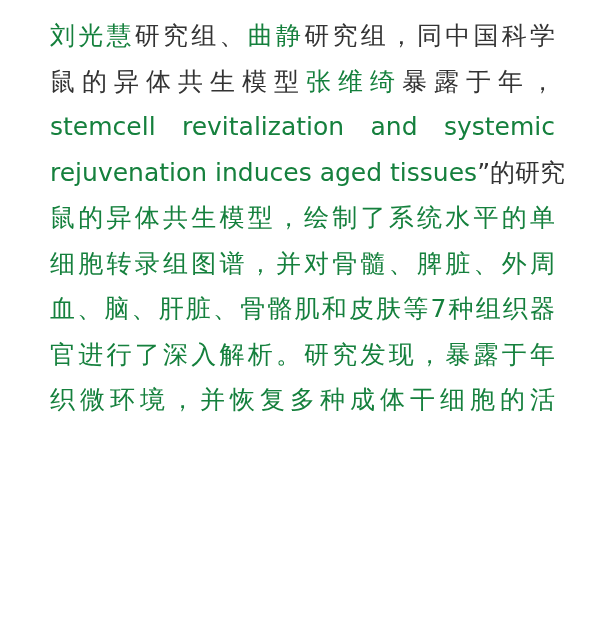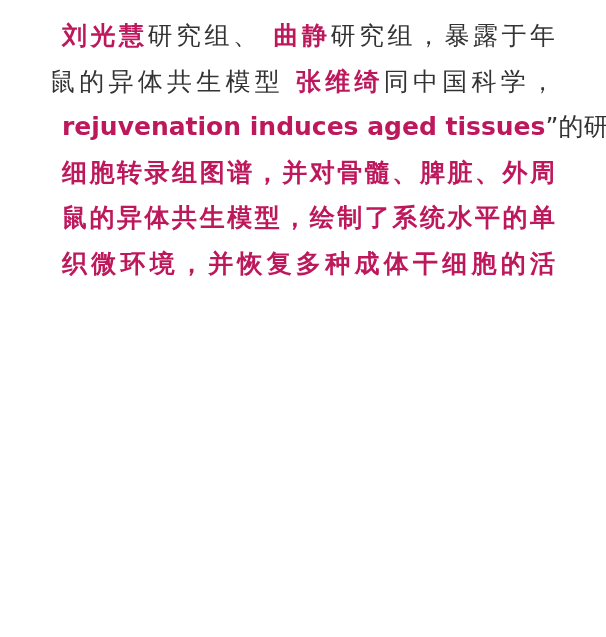--- a/index.html
+++ b/index.html
@@ -5,25 +5,28 @@
   html, body { margin: 0; padding: 0; background: #ffffff; }
   body { width: 606px; height: 637px; overflow: hidden; }
   .article {
     position: absolute; left: 50px; top: 13px; width: 505px;
     font-family: "DejaVu Sans", "Liberation Sans", sans-serif;
     font-size: 25px; line-height: 45.5px; color: #333333;
     text-align: justify; text-align-last: justify;
     letter-spacing: 0px;
   }
   .line { display: block; white-space: nowrap; height: 45.5px; text-align: justify; text-align-last: justify; }
-  b { font-weight: bold; color: #be185d; margin-left: 12px; }
+  b { font-weight: normal; color: #15803d; }
 </style>
 </head>
 <body>
 
 <div class="article" id="article">
-    <div class="line"><b>刘光慧</b><span>研究组、</span><b>曲静</b><span>研究组，暴露于年</span></div>
-    <div class="line"><span>鼠的异体共生模型</span><b>张维绮</b><span>同中国科学，</span></div>
+    <div class="line"><b>刘光慧</b><span>研究组、</span><b>曲静</b><span>研究组，同中国科学</span></div>
+    <div class="line"><span>鼠的异体共生模型</span><b>张维绮</b><span>暴露于年，</span></div>
+    <div class="line"><b>stemcell revitalization and systemic</b></div>
     <div class="line"><b>rejuvenation induces aged tissues</b><span>”的研究</span></div>
+    <div class="line"><b>鼠的异体共生模型，绘制了系统水平的单</b></div>
     <div class="line"><b>细胞转录组图谱，并对骨髓、脾脏、外周</b></div>
-    <div class="line"><b>鼠的异体共生模型，绘制了系统水平的单</b></div>
+    <div class="line"><b>血、脑、肝脏、骨骼肌和皮肤等7种组织器</b></div>
+    <div class="line"><b>官进行了深入解析。研究发现，暴露于年</b></div>
     <div class="line"><b>织微环境，并恢复多种成体干细胞的活</b></div>
   </div>
 
 </body></html>

